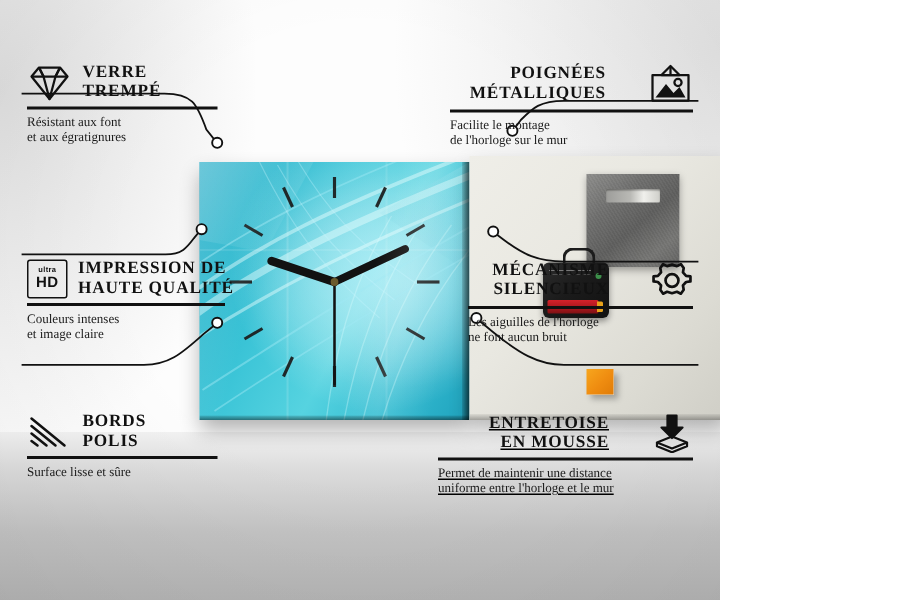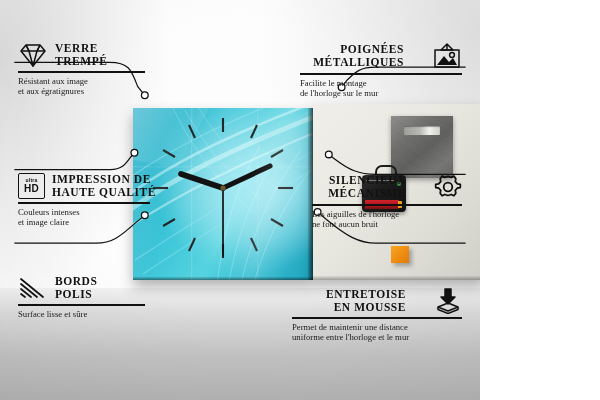--- a/index.html
+++ b/index.html
@@ -302,21 +302,21 @@
           <path d="M11,9 L8,3 M19,9 L22,3"></path>
         </g>
       </svg>
       <div>
         <div class="title">VERRE</div>
         <div class="title">TREMPÉ</div>
       </div>
     </div>
     <div class="rule" style="width:127px;"></div>
     <div class="desc">
-      <div>Résistant aux image</div>
+      <div>Résistant aux font</div>
       <div>et aux égratignures</div>
     </div>
   </div>
 
   <div class="feature left" style="left:18px;top:173px;width:150px;">
     <div class="head">
       <div class="hd-badge">
         <span class="u">ultra</span>
         <span class="h">HD</span>
       </div>
@@ -372,41 +372,41 @@
     <div class="rule" style="width:162px;"></div>
     <div class="desc">
       <div>Facilite le montage</div>
       <div>de l'horloge sur le mur</div>
     </div>
   </div>
 
   <div class="feature right" style="right:18px;top:173px;width:150px;">
     <div class="head">
       <div style="text-align:right;">
+        <div class="title">MÉCANISME</div>
         <div class="title">SILENCIEUX</div>
-        <div class="title">MÉCANISME</div>
       </div>
       <svg class="icon" width="28" height="28" viewBox="0 0 28 28">
         <g fill="none" stroke="#111" stroke-width="1.8" stroke-linejoin="round">
           <path d="M14,3.4 l3.3,1.0 2.6,-1.3 1.9,2.6 -0.5,2.9 2.1,2.3 2.9,0.4 0,3.3
                    -2.9,0.4 -2.1,2.3 0.5,2.9 -1.9,2.6 -2.6,-1.3 -3.3,1.0 -3.3,-1.0
                    -2.6,1.3 -1.9,-2.6 0.5,-2.9 -2.1,-2.3 -2.9,-0.4 0,-3.3 2.9,-0.4
                    2.1,-2.3 -0.5,-2.9 1.9,-2.6 2.6,1.3 Z"></path>
           <circle cx="14" cy="14" r="4.3"></circle>
         </g>
       </svg>
     </div>
     <div class="rule" style="width:150px;"></div>
     <div class="desc">
       <div>Les aiguilles de l'horloge</div>
       <div>ne font aucun bruit</div>
     </div>
   </div>
 
-  <div class="feature right" style="right:18px;top:287px;width:170px;">
+  <div class="feature right" style="right:18px;top:275px;width:170px;text-decoration:underline;">
     <div class="head">
       <div style="text-align:right;">
         <div class="title">ENTRETOISE</div>
         <div class="title">EN MOUSSE</div>
       </div>
       <svg class="icon" width="28" height="27" viewBox="0 0 28 27">
         <g fill="none" stroke="#111" stroke-width="1.5" stroke-linejoin="round">
           <path d="M11,2 L17,2 L17,10 L21,10 L14,17 L7,10 L11,10 Z" fill="#111"></path>
           <path d="M4,20 L14,16 L24,20 L14,24 Z"></path>
           <path d="M4,20 L4,22.5 L14,26.5 L24,22.5 L24,20"></path>

